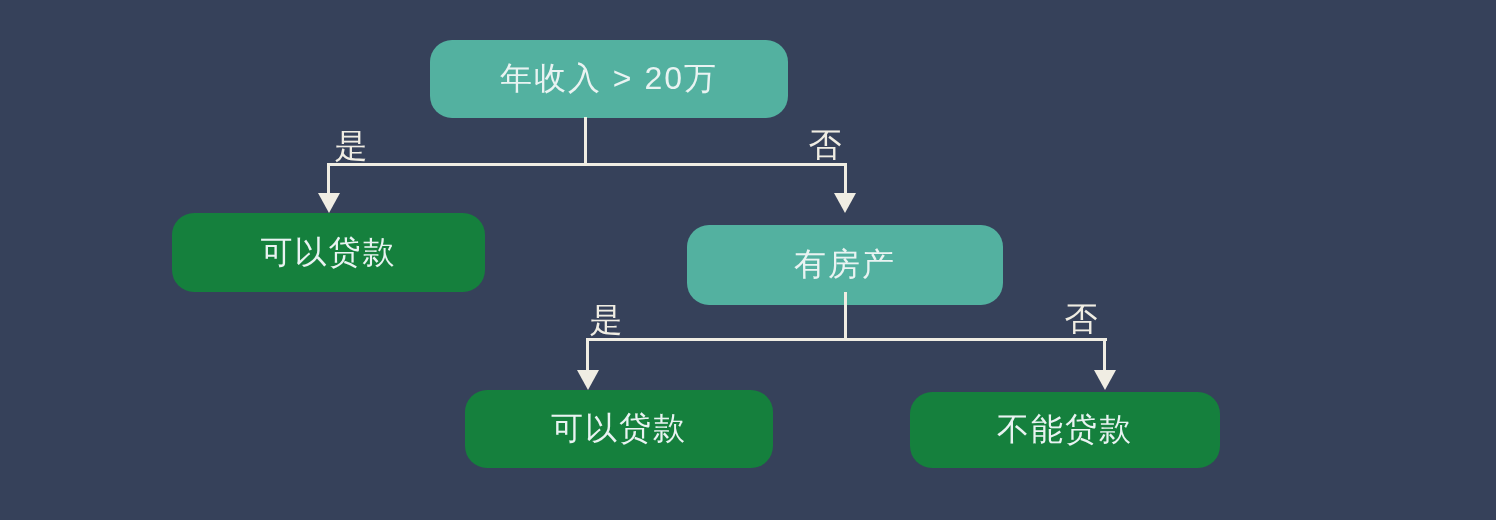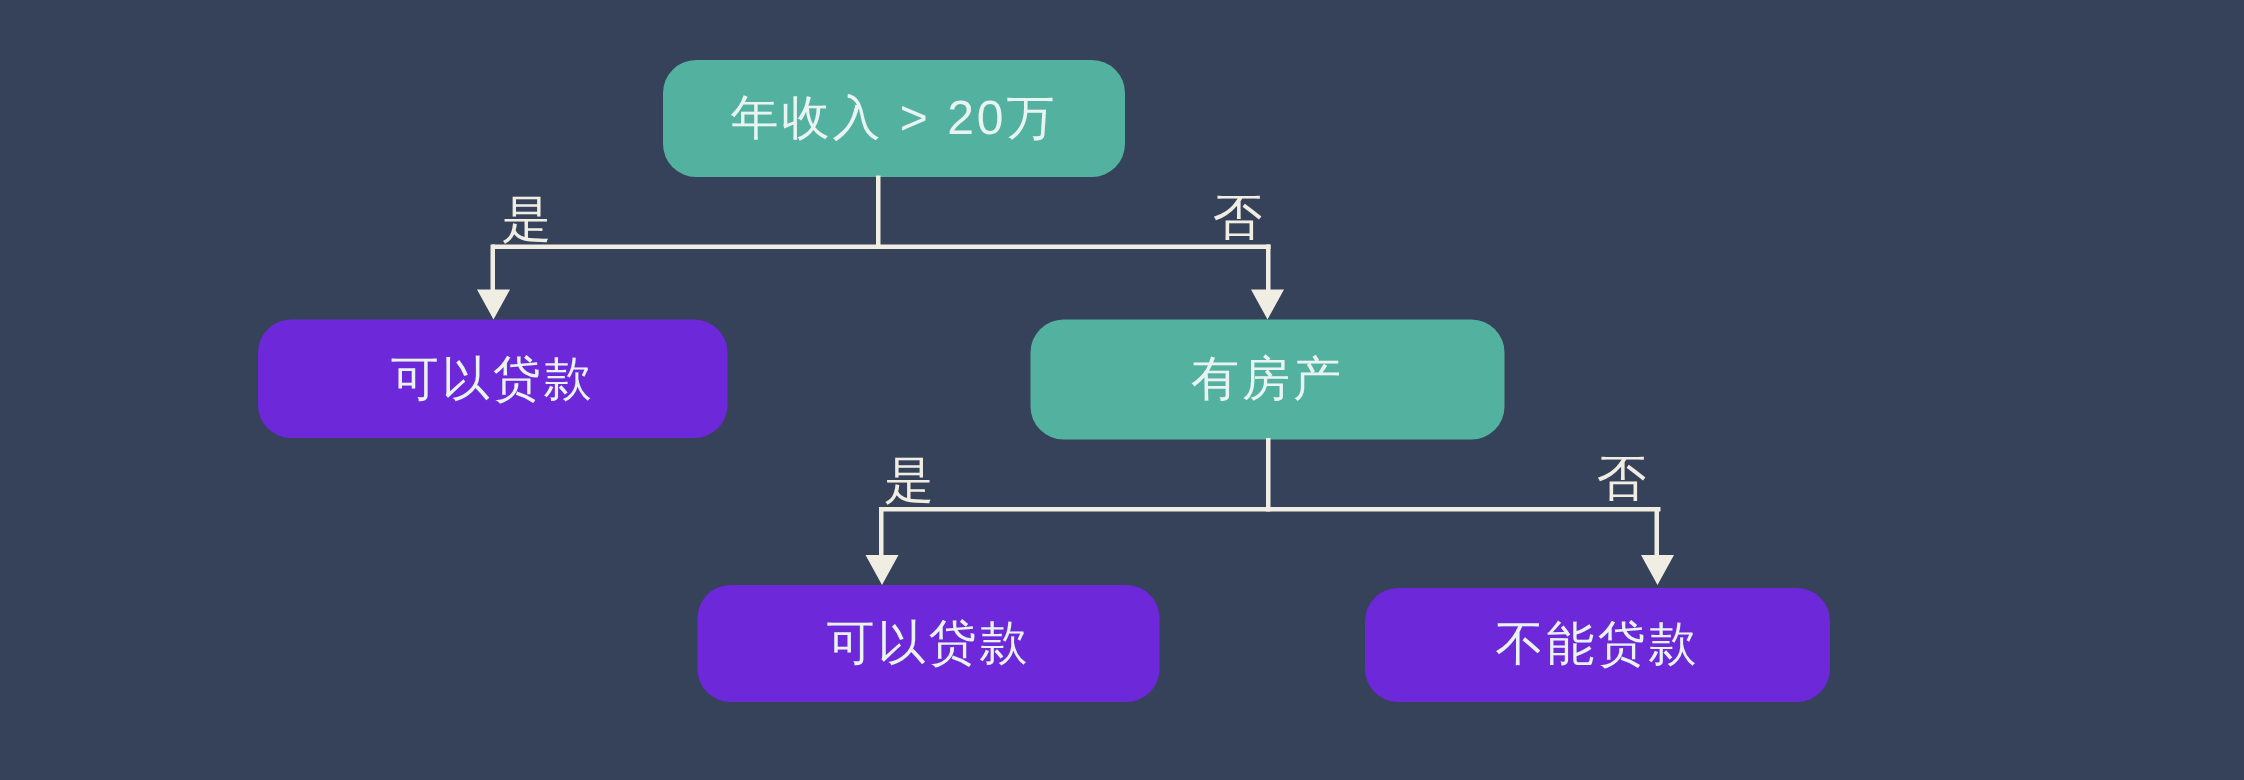--- a/index.html
+++ b/index.html
@@ -19,25 +19,25 @@
     position: absolute;
     display: flex;
     align-items: center;
     justify-content: center;
     border-radius: 22px;
     font-size: 32px;
     letter-spacing: 2px;
     color: #E9F3F2;
   }
   .node.decision { background: #53B1A0; }
-  .node.result   { background: #6d28d9; font-family: Liberation Serif, serif; }
+  .node.result   { background: #15803d; font-family: Liberation Serif, serif; }
 
-  #node-root          { left: 430px; top: 40px;  width: 308px; height: 78px; margin-left: 12px; }
+  #node-root          { left: 430px; top: 40px;  width: 358px; height: 78px; }
   #node-approve-left  { left: 172px; top: 213px; width: 313px; height: 79px; }
-  #node-has-property  { left: 687px; top: 213px; width: 316px; height: 80px; }
+  #node-has-property  { left: 687px; top: 225px; width: 316px; height: 80px; }
   #node-approve-bottom{ left: 465px; top: 390px; width: 308px; height: 78px; }
   #node-reject        { left: 910px; top: 392px; width: 310px; height: 76px; text-align: center; }
 
   .line {
     position: absolute;
     background: #F0EDE3;
   }
   .arrow-down {
     position: absolute;
     width: 0;

